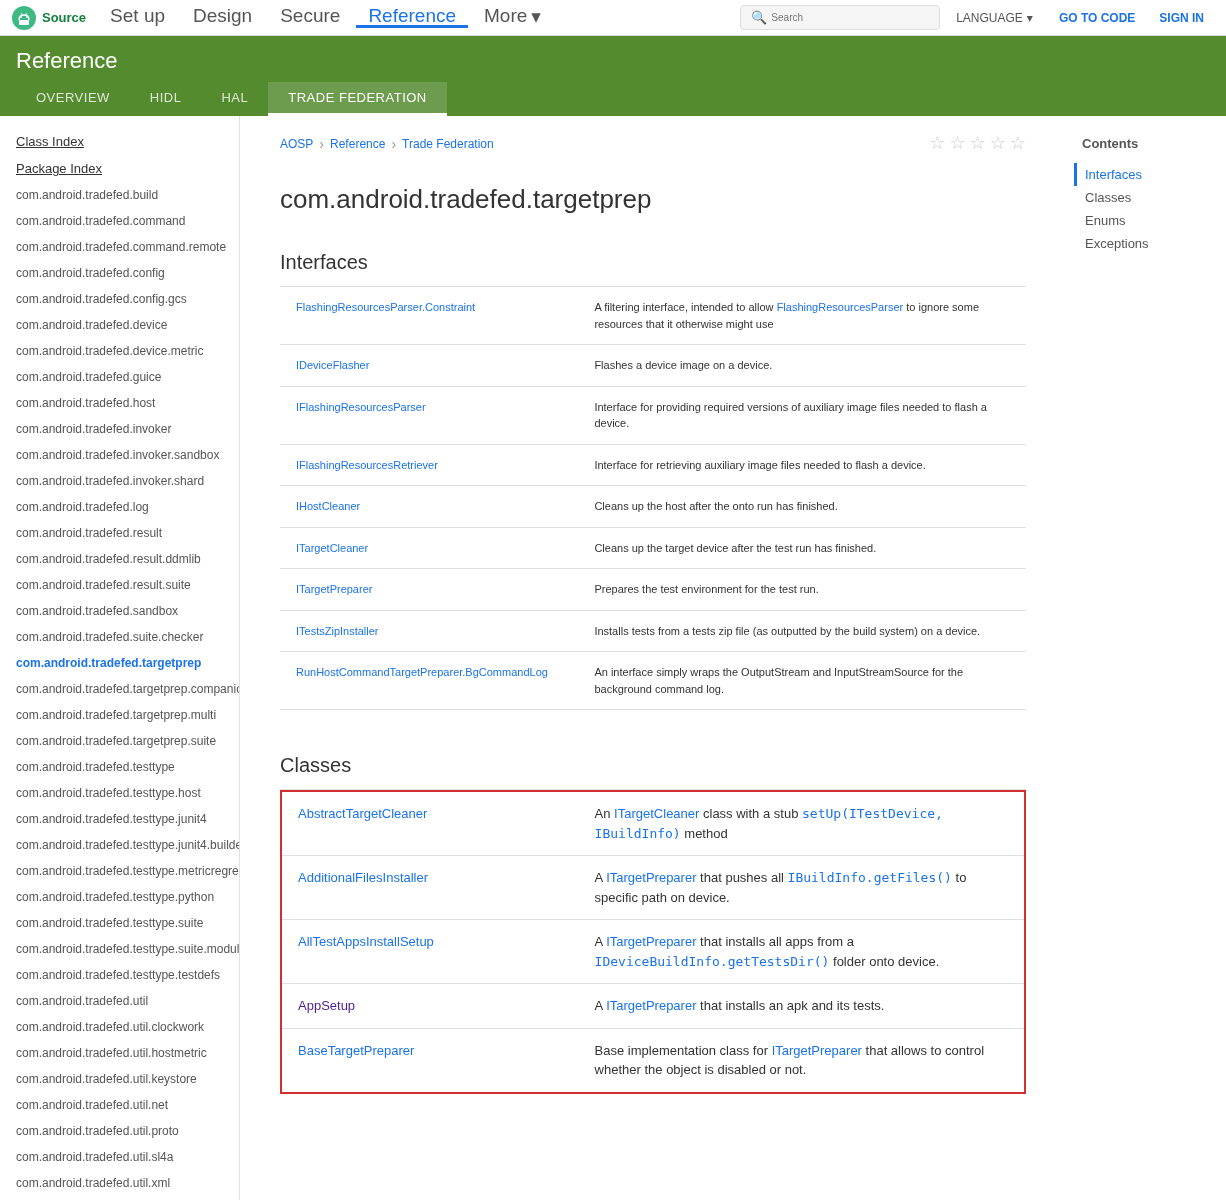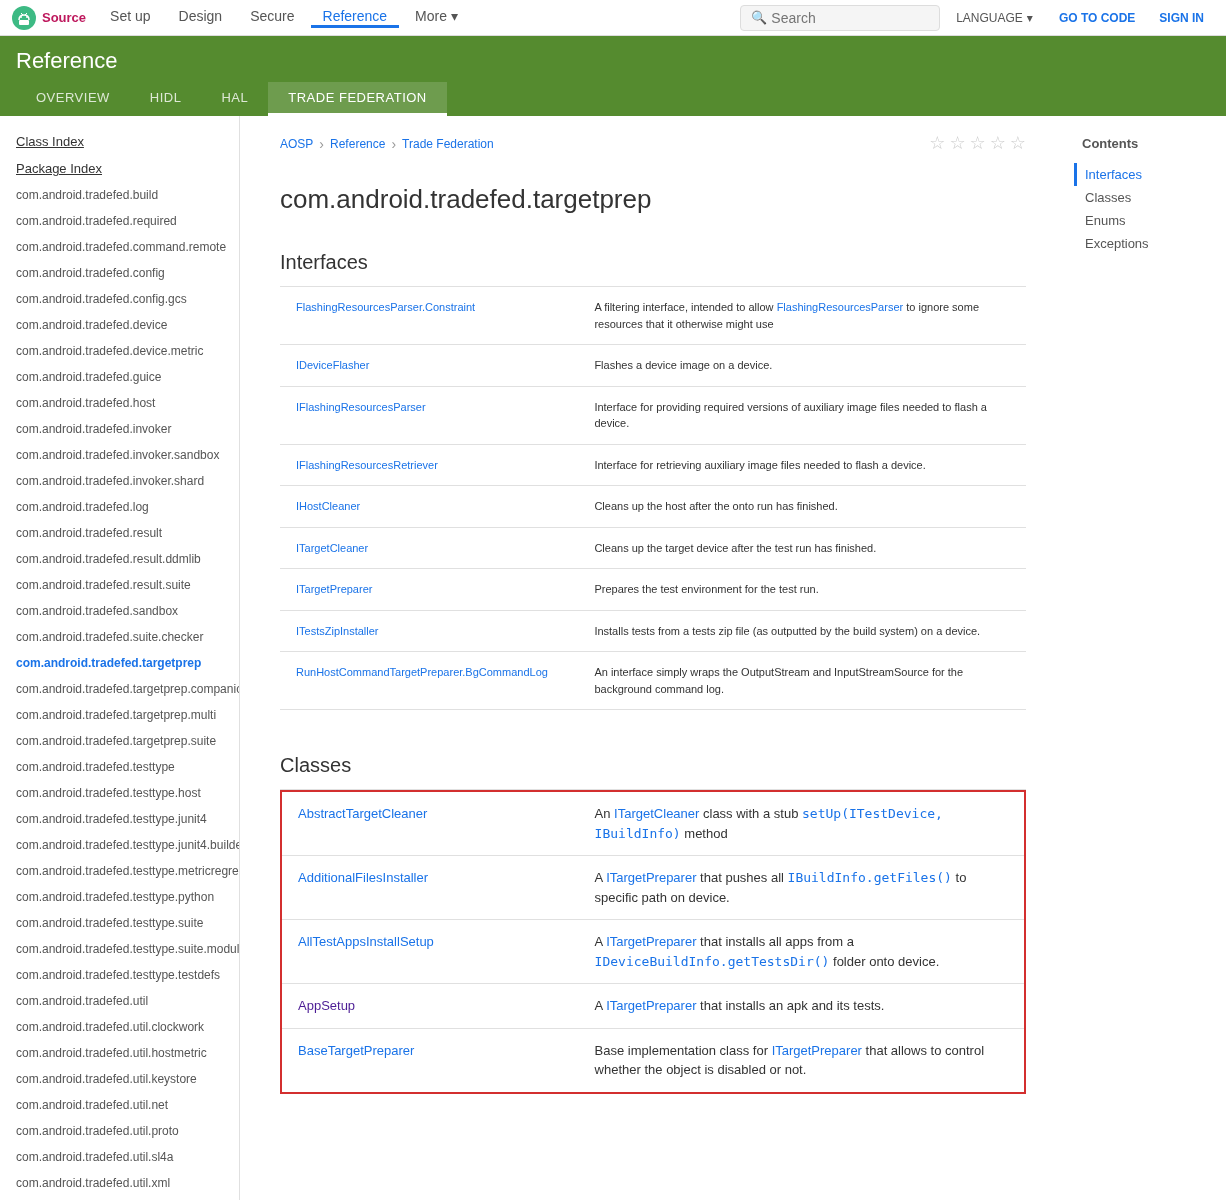--- a/index.html
+++ b/index.html
@@ -21,28 +21,28 @@
       gap: 6px;
       margin-right: 8px;
     }
     .top-nav .logo .android-icon {
       width: 24px;
       height: 24px;
     }
     .top-nav .logo-text {
       font-size: 13px;
       font-weight: bold;
-      color: #be185d;
+      color: #15803d;
     }
     .top-nav .nav-item {
       padding: 0 12px;
       height: 20px;
       display: flex;
       align-items: center;
-      font-size: 14px;
+      font-size: 19px;
       color: #555;
       cursor: pointer;
       text-decoration: none;
       border-bottom: 3px solid transparent;
     }
     .top-nav .nav-item.active {
       color: #1a73e8;
       border-bottom: 3px solid #1a73e8;
     }
     .top-nav .nav-item.more {
@@ -58,21 +58,21 @@
       border-radius: 4px;
       padding: 4px 10px;
       flex: 1;
       max-width: 200px;
       margin-left: auto;
     }
     .top-nav .search-box input {
       border: none;
       background: transparent;
       outline: none;
-      font-size: 14px;
+      font-size: 10px;
       width: 100%;
     }
     .top-nav .language-btn {
       display: flex;
       align-items: flex-end;
       gap: 4px;
       padding: 0 12px;
       font-size: 12px;
       color: #555;
       cursor: pointer;
@@ -355,21 +355,21 @@
   </div>
 </div>
 
 <div class="main-layout">
 
   <aside class="sidebar">
     <div class="sidebar-section">Class Index</div>
     <div class="sidebar-section">Package Index</div>
 
     <a class="sidebar-link">com.android.tradefed.build</a>
-    <a class="sidebar-link">com.android.tradefed.required</a>
+    <a class="sidebar-link">com.android.tradefed.command</a>
     <a class="sidebar-link">com.android.tradefed.command.remote</a>
     <a class="sidebar-link">com.android.tradefed.config</a>
     <a class="sidebar-link">com.android.tradefed.config.gcs</a>
     <a class="sidebar-link">com.android.tradefed.device</a>
     <a class="sidebar-link">com.android.tradefed.device.metric</a>
     <a class="sidebar-link">com.android.tradefed.guice</a>
     <a class="sidebar-link">com.android.tradefed.host</a>
     <a class="sidebar-link">com.android.tradefed.invoker</a>
     <a class="sidebar-link">com.android.tradefed.invoker.sandbox</a>
     <a class="sidebar-link">com.android.tradefed.invoker.shard</a>

